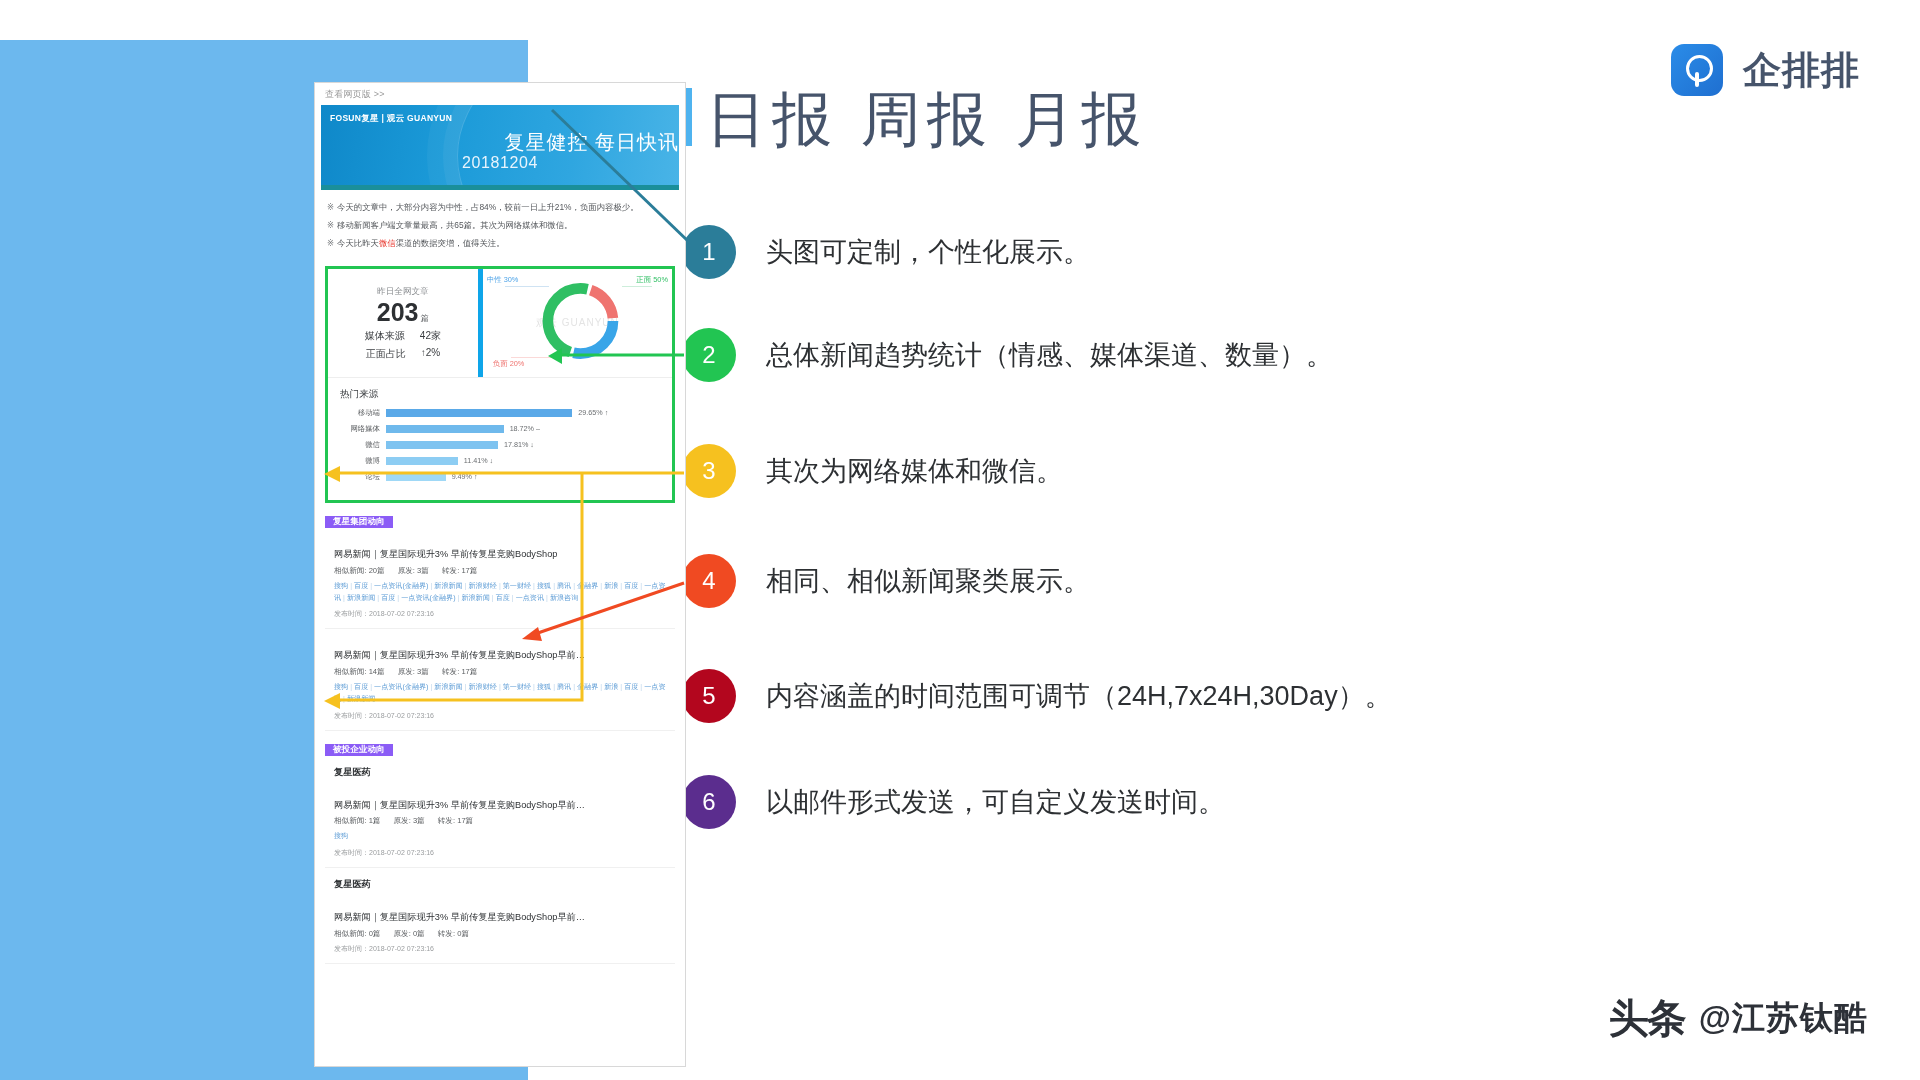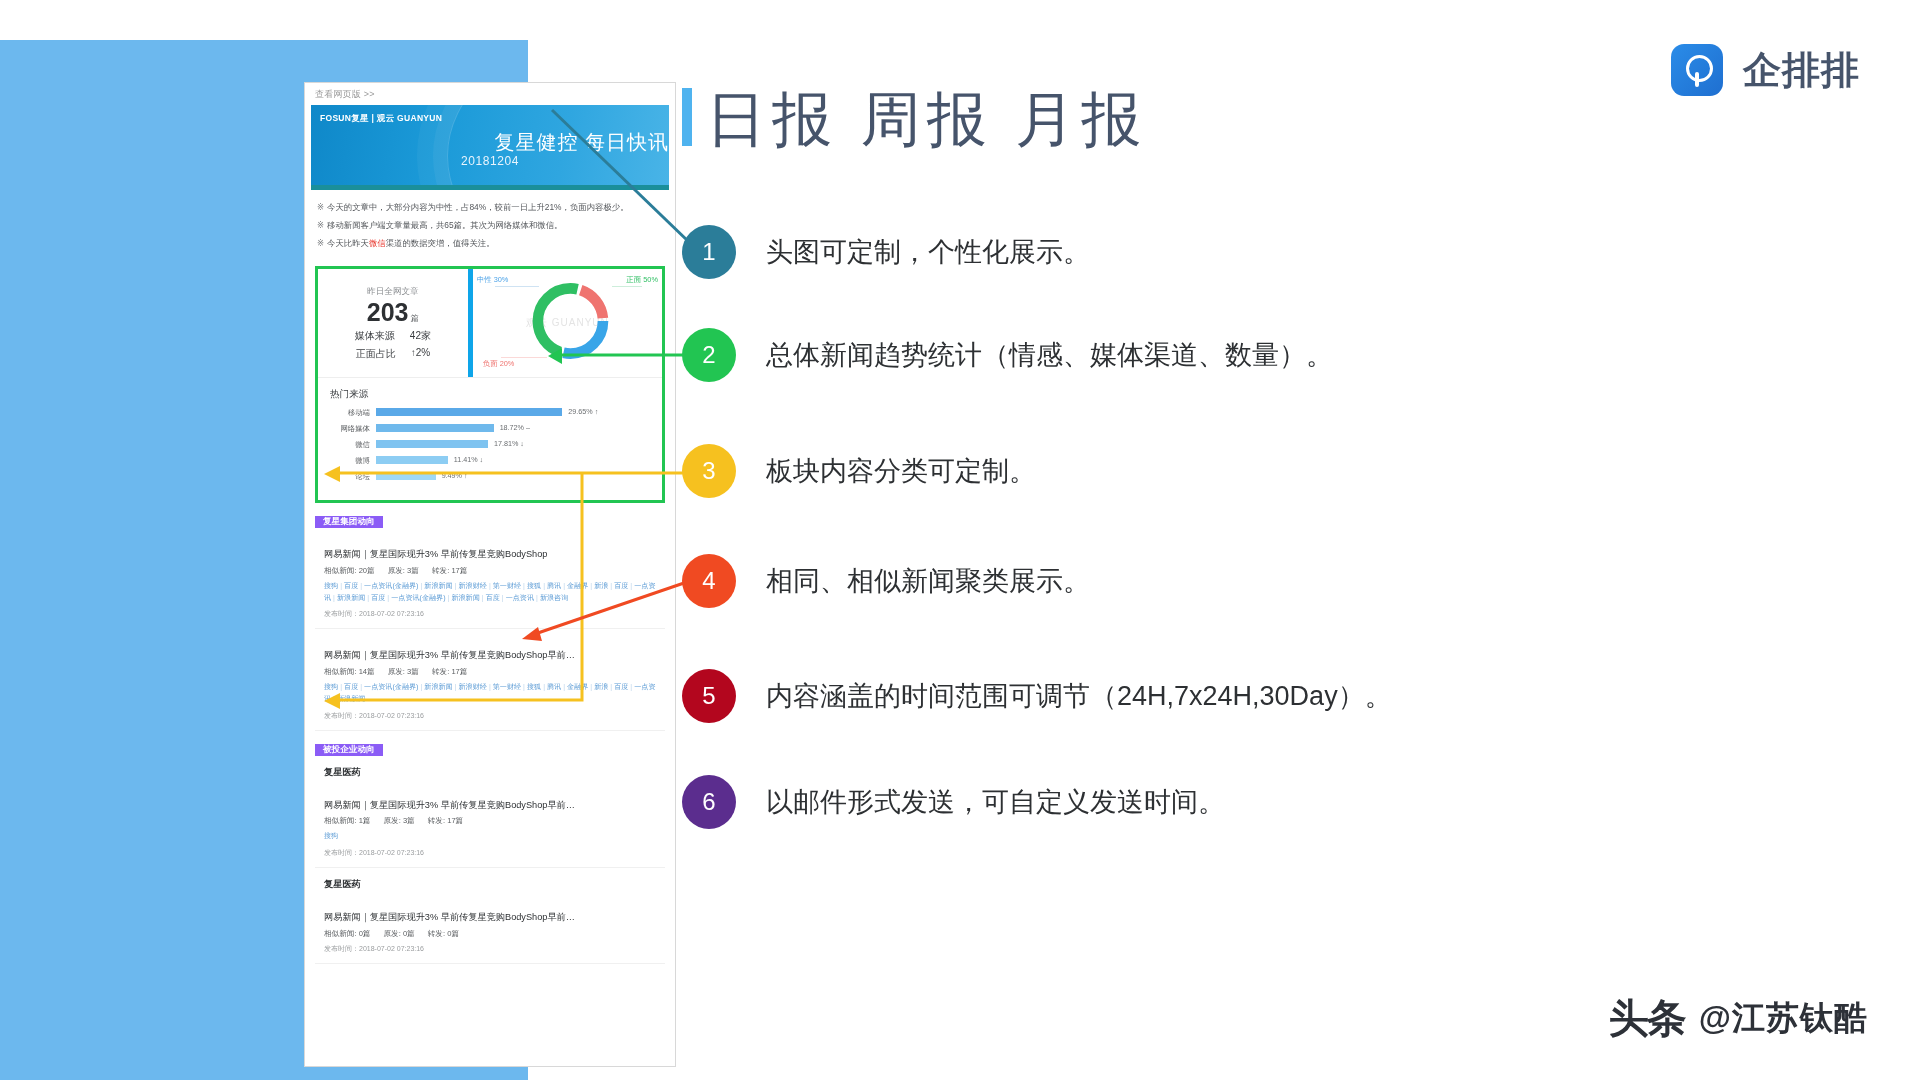--- a/index.html
+++ b/index.html
@@ -28,21 +28,21 @@
     position:absolute; left:0; top:398px; width:310px; height:682px;
     background:#ffffff;
   }
   #blue-strip-left {
     position:absolute; left:0; top:398px; width:310px; height:682px;
     background:#6cb8ee;
   }
 
   
   #mock {
-    position:absolute; left:304px; top:82px; width:372px; height:985px;
+    position:absolute; left:314px; top:82px; width:372px; height:985px;
     background:#ffffff; border:1px solid #d8d8d8;
     z-index:20; overflow:hidden;
   }
   #mock-topbar {
     height:22px; background:#ffffff; display:flex; align-items:center;
     padding-left:10px; font-size:9px; color:#9a9a9a; letter-spacing:.2px;
   }
   #mock-banner {
     height:80px; margin:0 6px;
     background:linear-gradient(100deg,#0f88c9 0%,#1b9ad8 35%,#2fa6e0 70%,#49b4e7 100%);
@@ -57,21 +57,21 @@
   #mock-banner-brand {
     position:absolute; left:9px; top:8px; font-size:8.5px; color:#ffffff;
     font-weight:bold; letter-spacing:.3px; z-index:2;
   }
   #mock-banner-title {
     position:absolute; left:0; right:0; top:24px; text-align:right;
     font-size:20px; color:#ffffff; font-weight:normal; letter-spacing:1px; z-index:2;
   }
   #mock-banner-date {
     position:absolute; left:0; right:0; top:49px; text-align:center;
-    font-size:12px; color:#e8f4fd; letter-spacing:.6px; z-index:2;
+    font-size:16px; color:#e8f4fd; letter-spacing:.6px; z-index:2;
   }
   #banner-underline {
     height:5px; margin:0 6px; background:#1a8f9a;
   }
 
   
   #mock-bullets { padding:11px 14px 9px 12px; }
   .bullet { font-size:8.4px; color:#55585c; line-height:1.55; margin-bottom:5px; display:flex; }
   .bullet-mark { color:#7a7d80; margin-right:3px; flex:0 0 auto; }
   .hl-red { color:#e8342a; }
@@ -98,21 +98,21 @@
   #lbl-negative { left:10px; bottom:8px; color:#ef7470; }
   .lbl-line { position:absolute; background:#cfe3f3; height:1px; }
   #wm-donut {
     position:absolute; left:50%; top:50%; transform:translate(-50%,-50%);
     font-size:10px; color:#e4e4e4; letter-spacing:1px; white-space:nowrap;
   }
 
   
   #bars-sec { border-top:1px solid #eeeeee; padding:10px 12px 12px 12px; }
   #bars-title { font-size:9.6px; color:#3a3d40; margin-bottom:7px; }
-  .bar-row { display:flex; margin-bottom:6px; font-size:7.4px; }
+  .bar-row { display:flex; align-items:center; margin-bottom:6px; font-size:7.4px; }
   .bar-name { width:46px; text-align:right; color:#5b5e61; padding-right:6px; flex:0 0 auto; }
   .bar-track { flex:1; position:relative; height:8px; }
   .bar-fill { height:8px; border-radius:0; }
   .bar-val { position:absolute; top:-1px; font-size:7.2px; color:#6b6e71; white-space:nowrap; }
 
   
   .sec-tag {
     display:inline-block; background:#8b5cf6; color:#ffffff;
     font-size:8.6px; padding:0 8px; margin:13px 0 0 10px; font-weight:bold;
   }
@@ -364,21 +364,21 @@
     <div class="item" style="left:682px;top:225px;">
        <span class="badge" style="background:#2b7d99;">1</span>
        <span class="item-text">头图可定制，个性化展示。</span>
      </div>
     <div class="item" style="left:682px;top:328px;">
        <span class="badge" style="background:#22c552;">2</span>
        <span class="item-text">总体新闻趋势统计（情感、媒体渠道、数量）。</span>
      </div>
     <div class="item" style="left:682px;top:444px;">
        <span class="badge" style="background:#f6c11f;">3</span>
-       <span class="item-text">板块内容分类可定制。</span>
+       <span class="item-text">其次为网络媒体和微信。</span>
      </div>
     <div class="item" style="left:682px;top:554px;">
        <span class="badge" style="background:#f04a22;">4</span>
        <span class="item-text">相同、相似新闻聚类展示。</span>
      </div>
     <div class="item" style="left:682px;top:669px;">
        <span class="badge" style="background:#b3061e;">5</span>
        <span class="item-text">内容涵盖的时间范围可调节（24H,7x24H,30Day）。</span>
      </div>
     <div class="item" style="left:682px;top:775px;">

